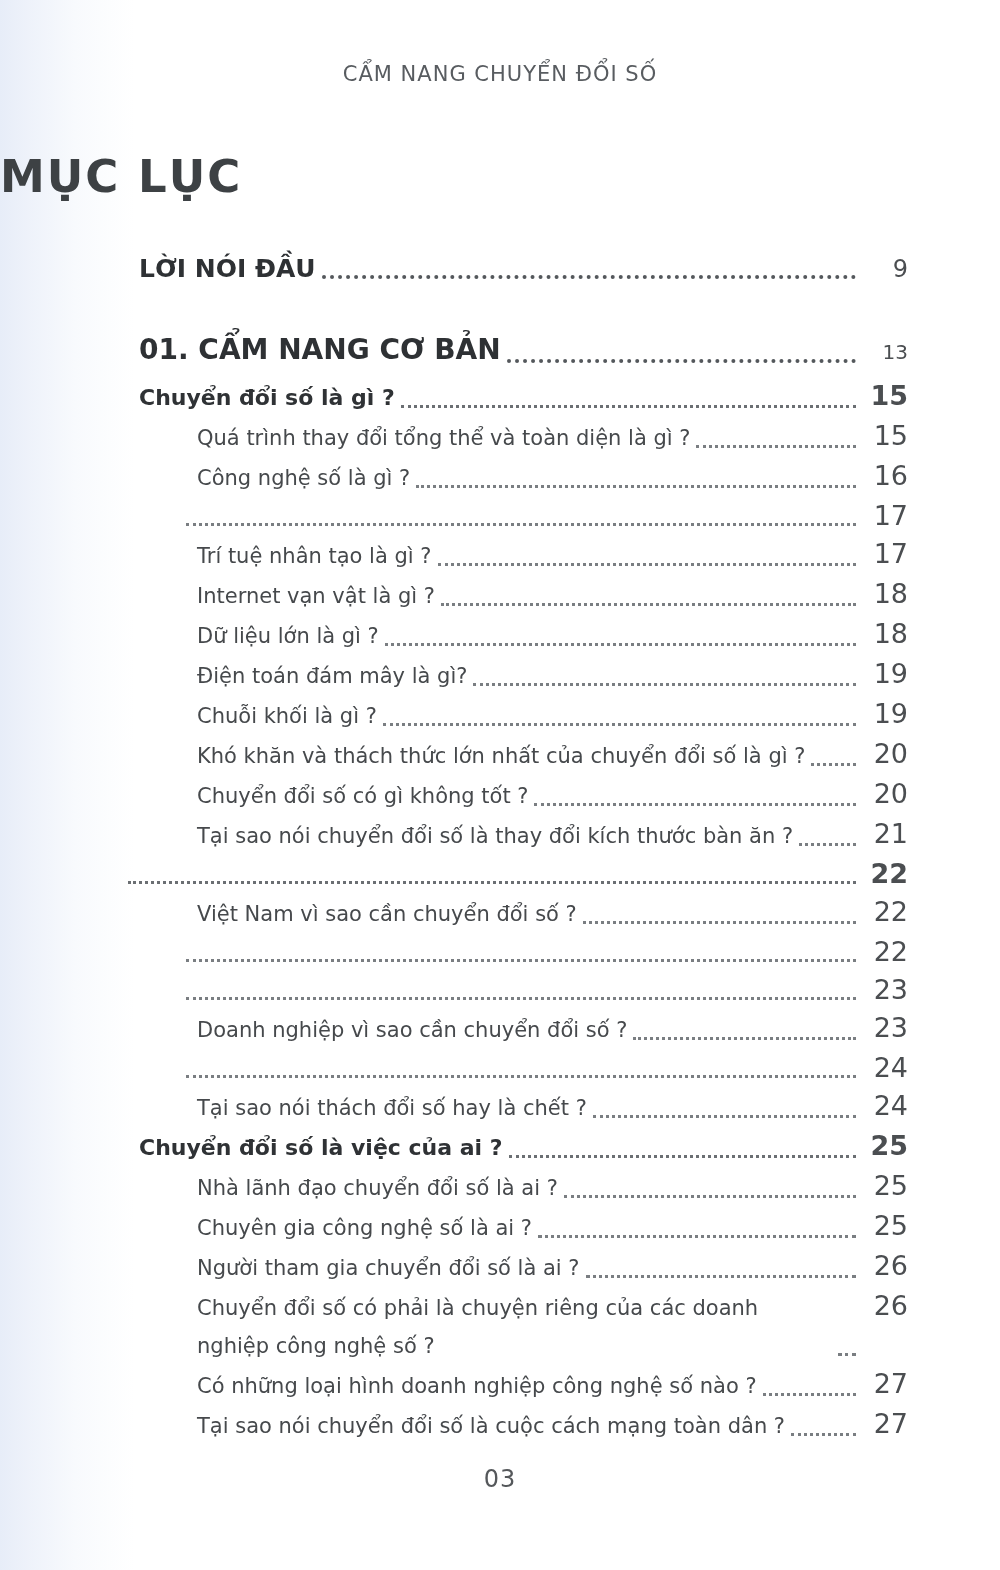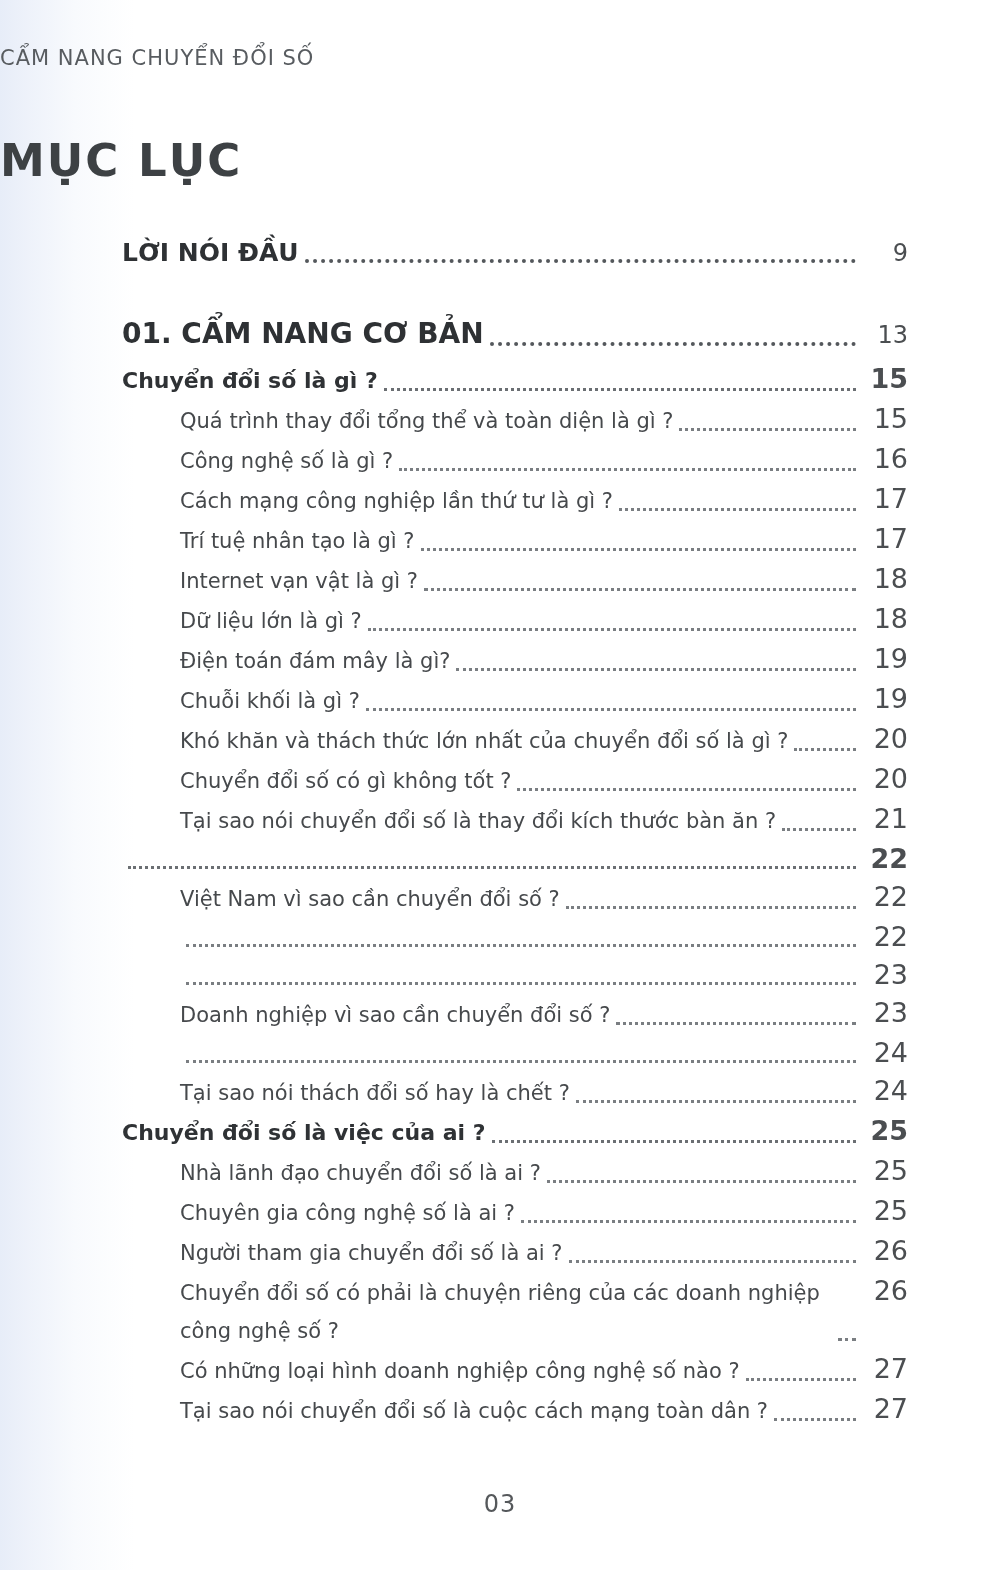--- a/index.html
+++ b/index.html
@@ -13,22 +13,22 @@
     background: #ffffff;
   }
   .page {
     position: relative;
     width: 1000px;
     height: 1570px;
     overflow: hidden;
     background: linear-gradient(90deg, #e7edf8 0px, #eef2fa 28px, #f8fafd 75px, #ffffff 135px);
   }
   .running-header {
-    padding-top: 46px;
-    text-align: left;
+    padding-top: 62px;
+    text-align: center;
     font-size: 21px;
     letter-spacing: 1px;
     color: #585c60;
   }
   .page-title {
     margin-top: 64px;
     text-align: left;
     font-size: 45px;
     font-weight: 700;
     letter-spacing: 2px;
@@ -38,20 +38,21 @@
     margin-top: 46px;
     padding: 0 92px 0 122px;
   }
   .row {
     display: flex;
     align-items: baseline;
   }
   .label {
     flex: 0 1 auto;
     max-width: 100%;
+    margin-left: 17px;
   }
   .leader {
     flex: 1 1 aupx;
     flex-grow: 1;
     min-width: 18px;
     align-self: flex-end;
     border-bottom: 3px dotted #7a7e82;
     margin: 0 8px 9px 6px;
   }
   .pagenum {
@@ -73,41 +74,41 @@
   .style-front .pagenum { font-size: 24px; font-weight: 400; }
   
   .style-chapter {
     font-size: 28px;
     font-weight: 700;
     color: #2e3134;
     line-height: 46px;
     margin-bottom: 2px;
   }
   .style-chapter .leader { border-bottom: 4px dotted #54585c; margin-bottom: 12px; }
-  .style-chapter .pagenum { font-size: 24px; font-weight: 400; }
+  .style-chapter .pagenum { font-size: 20px; font-weight: 400; }
   
   .style-section {
     font-size: 22px;
     font-weight: 700;
     color: #2f3235;
     line-height: 38px;
   }
   .style-section .leader { border-bottom: 3px dotted #6b6f73; }
   
   .style-item {
     font-size: 21px;
     color: #46494c;
     line-height: 38px;
     margin-left: 58px;
   }
   .footer-pagenum {
     position: absolute;
     left: 0;
     right: 0;
-    bottom: 52px;
+    bottom: 77px;
     text-align: center;
     font-size: 24px;
     color: #55585b;
     letter-spacing: 1px;
   }
 </style>
 </head>
 <body>
 
 <div class="page">
@@ -136,21 +137,20 @@
     <span class="label">Quá trình thay đổi tổng thể và toàn diện là gì ?</span>
     <span class="leader"></span>
     <span class="pagenum">15</span>
   </div>
       <div class="row style-item">
     <span class="label">Công nghệ số là gì ?</span>
     <span class="leader"></span>
     <span class="pagenum">16</span>
   </div>
       <div class="row style-item">
-    <span class="label">Cách mạng công nghiệp lần thứ tư là gì ?</span>
     <span class="leader"></span>
     <span class="pagenum">17</span>
   </div>
       <div class="row style-item">
     <span class="label">Trí tuệ nhân tạo là gì ?</span>
     <span class="leader"></span>
     <span class="pagenum">17</span>
   </div>
       <div class="row style-item">
     <span class="label">Internet vạn vật là gì ?</span>

